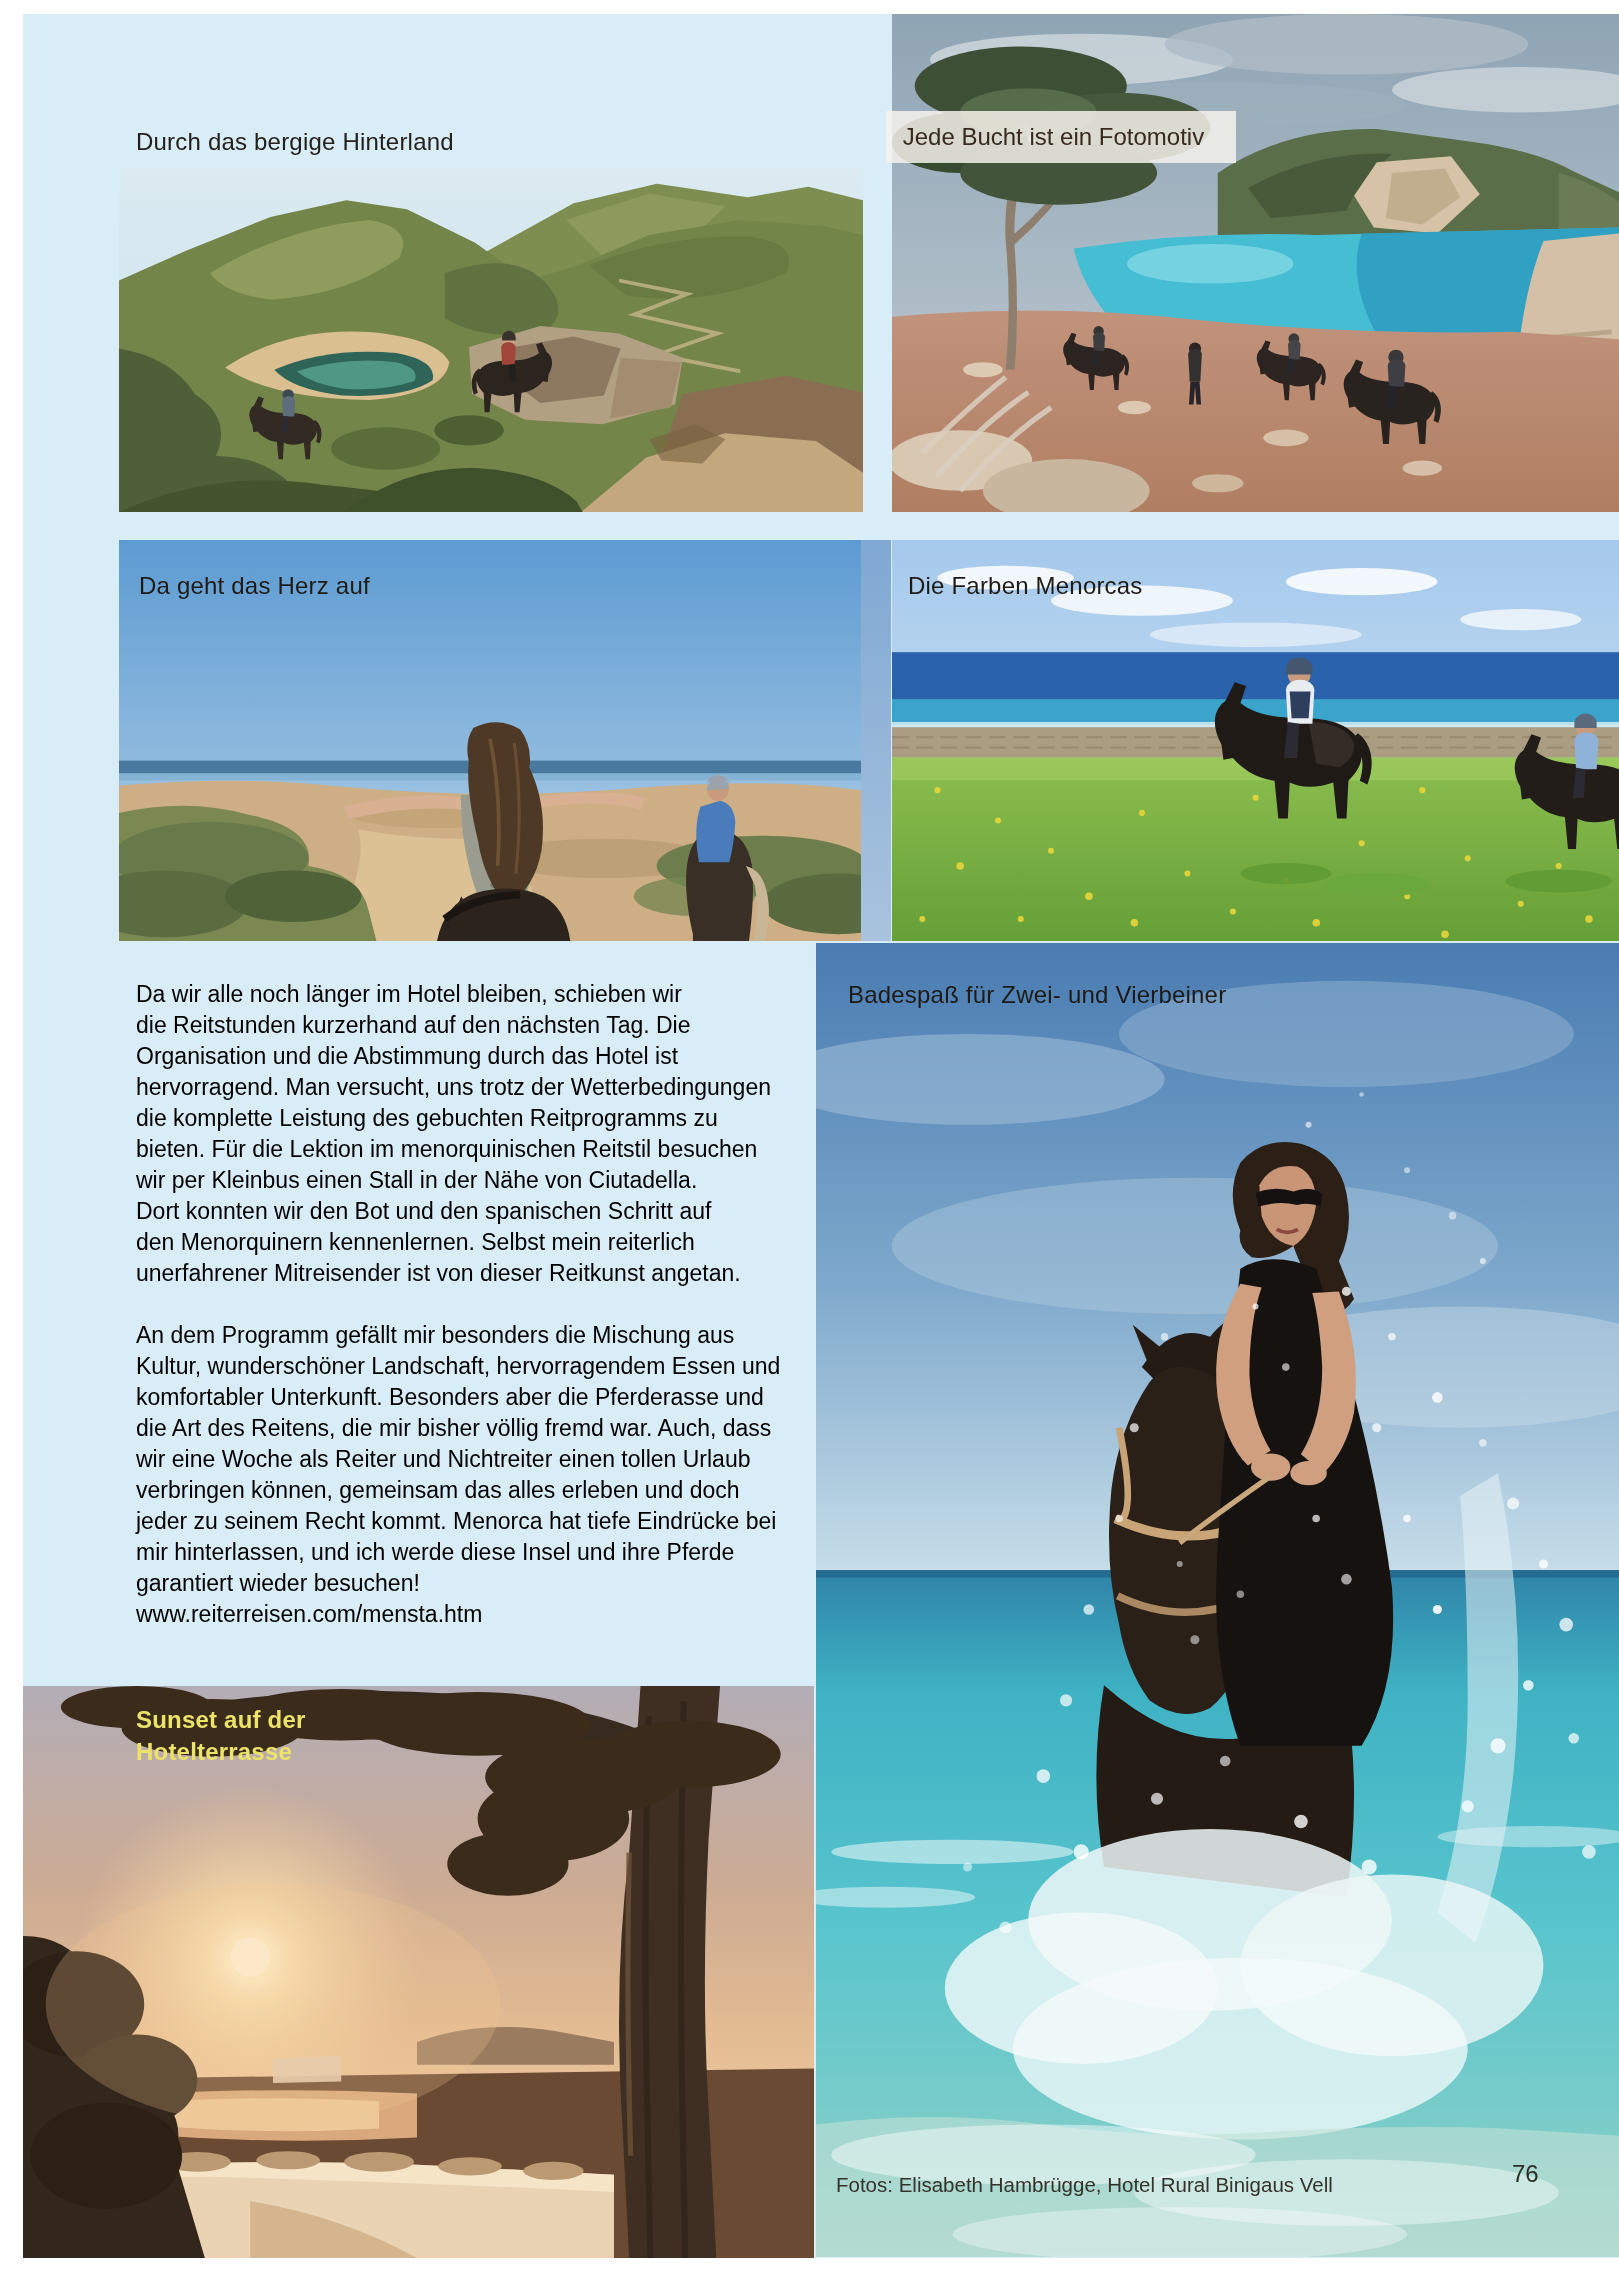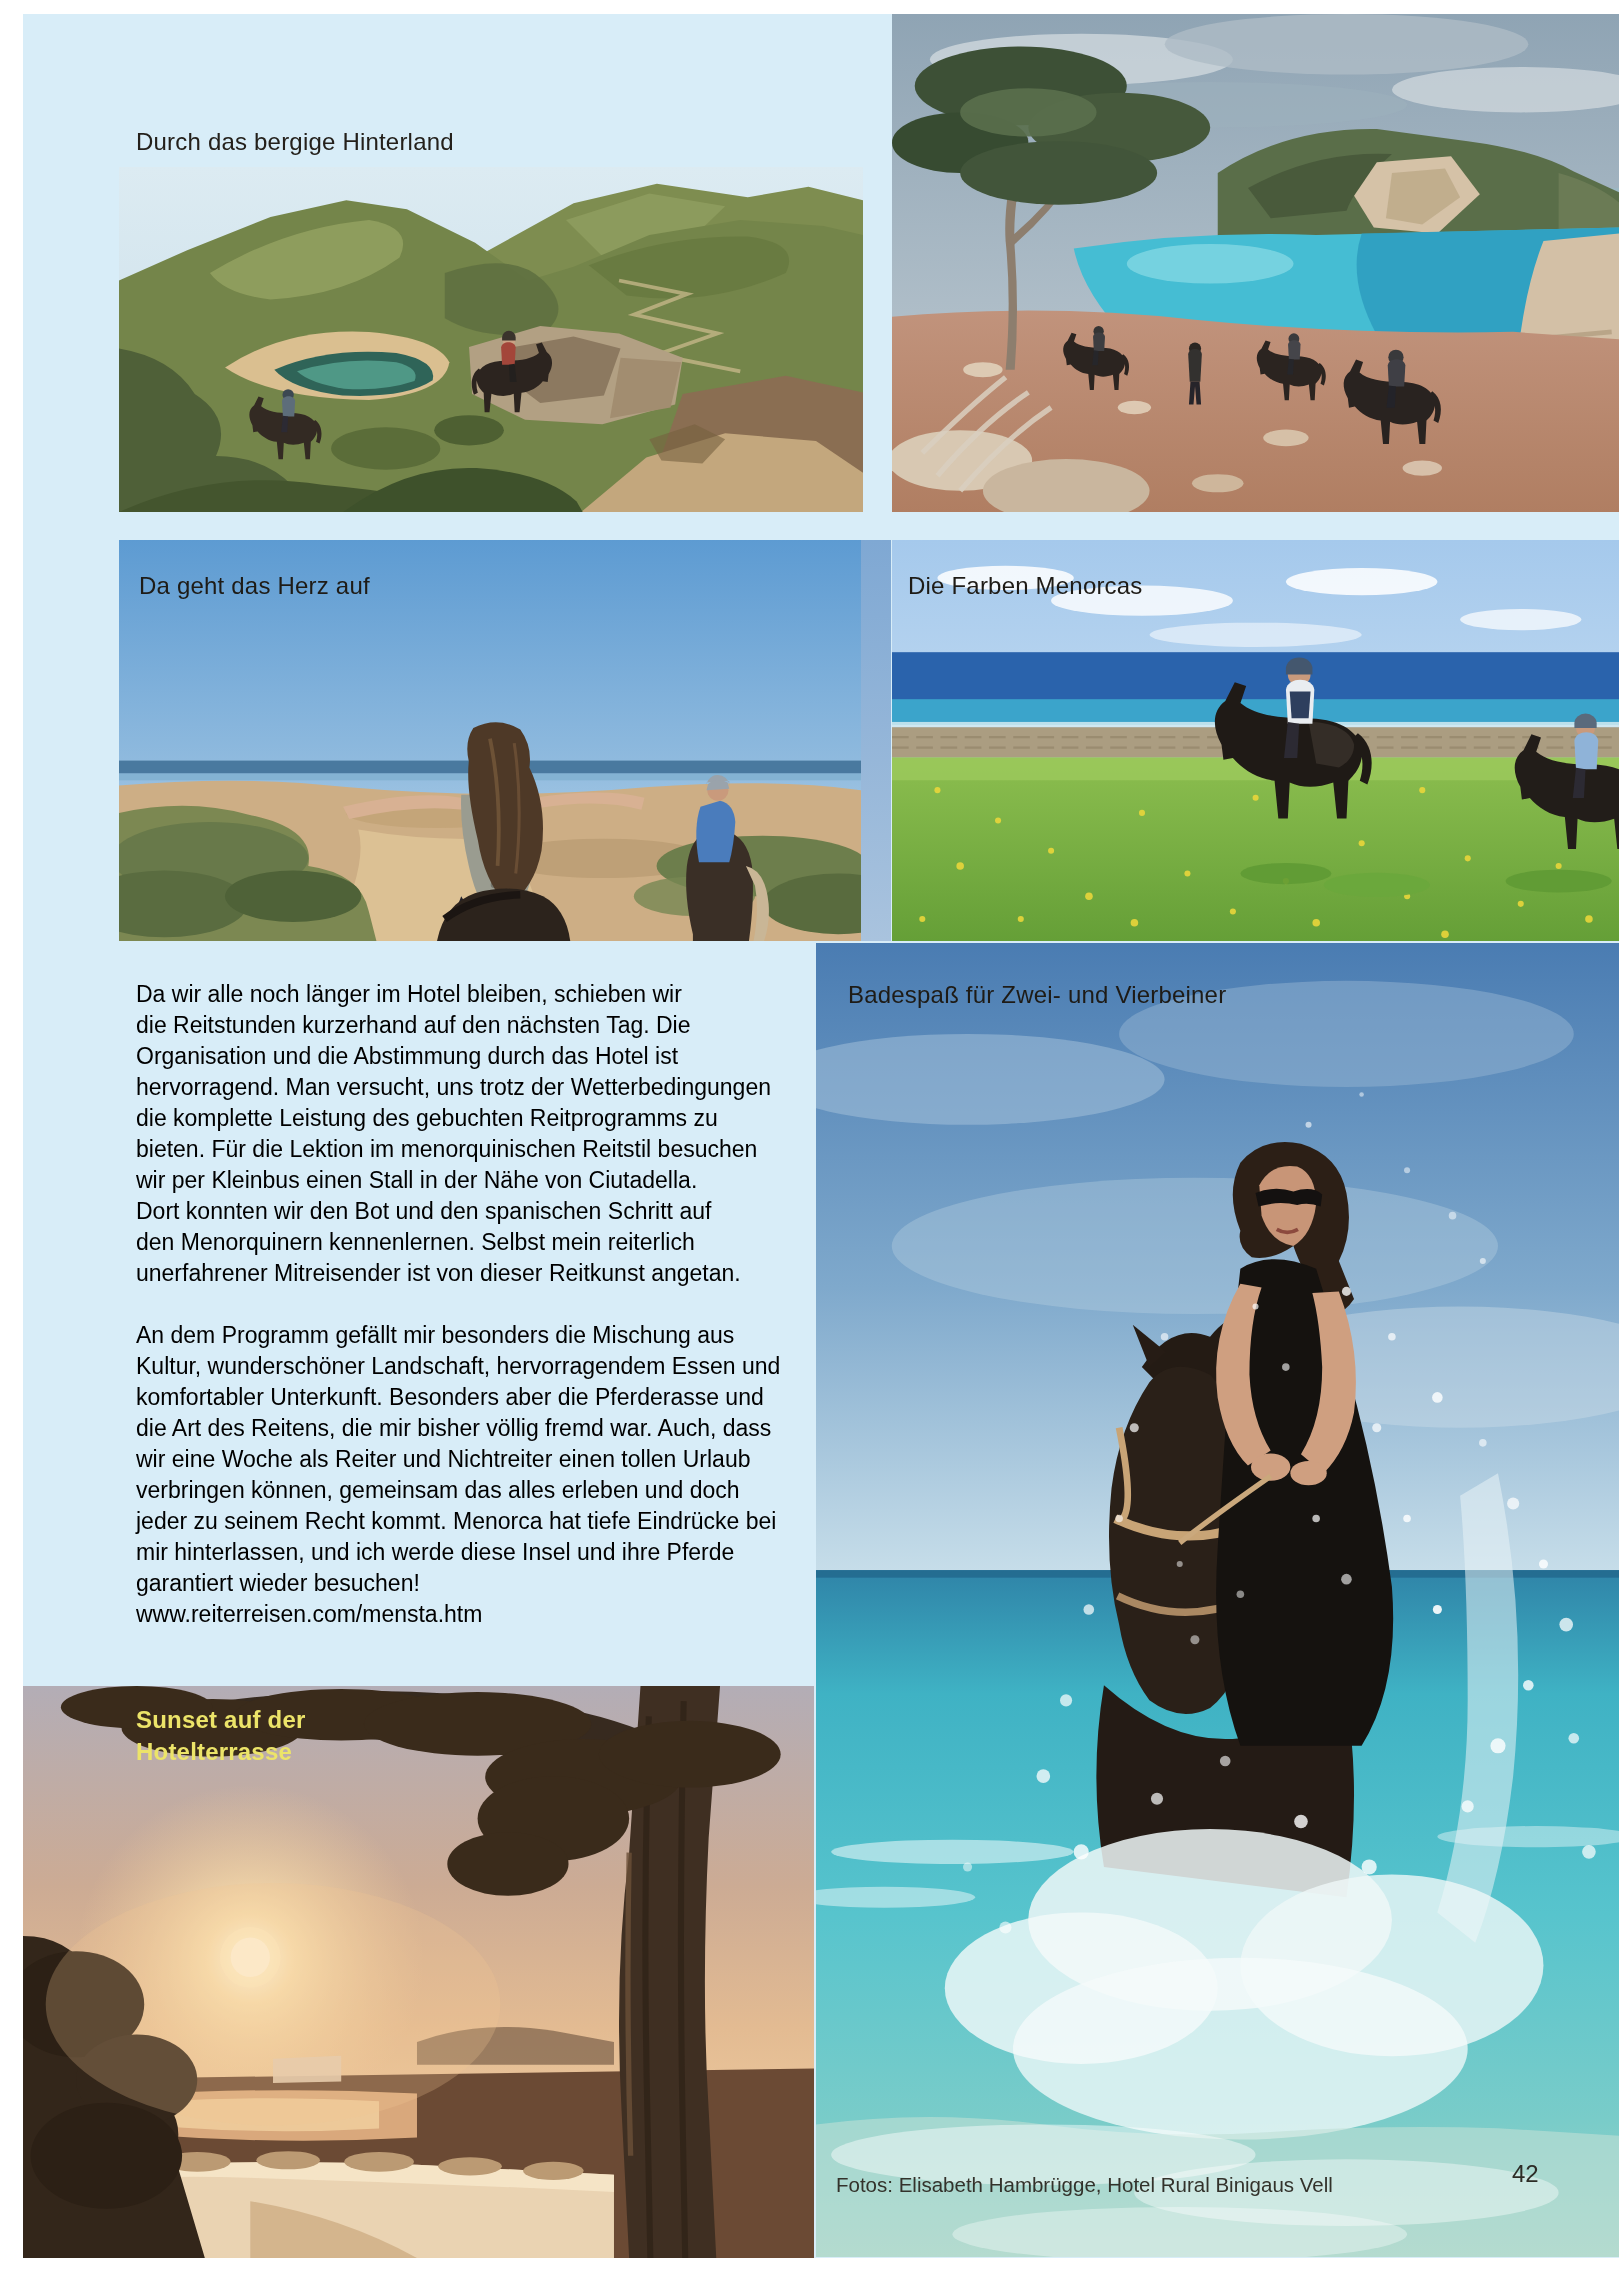--- a/index.html
+++ b/index.html
@@ -138,20 +138,23 @@
         <path d="M48,8 C49,1 62,1 63,8 L62,26 L49,26 Z" fill="#45454a"></path>
         <path d="M49,25 L47,44 L54,44 L55,26 Z" fill="#26262a"></path>
       </g>
       <g transform="translate(580,452) scale(1.55)">
         <path d="M14,36 C9,27 9,18 16,13 L21,3 L27,5 L24,14 C31,20 43,22 58,22 C75,22 86,28 88,38 C89,46 85,51 81,55 L80,75 L75,75 L73,56 C65,59 56,59 50,56 L49,75 L44,75 L42,55 C33,54 25,49 20,43 L15,44 Z M86,30 C94,36 95,47 91,57 L87,55 C90,46 88,37 83,33 Z" fill="#292320"></path>
         <circle cx="55" cy="1" r="6.5" fill="#39393b"></circle>
         <path d="M48,8 C49,1 62,1 63,8 L62,26 L49,26 Z" fill="#3f3f45"></path>
         <path d="M49,25 L47,44 L54,44 L55,26 Z" fill="#232329"></path>
       </g>
     </svg>
+  </div>
+  <div id="caption-box">
+    <span>Jede Bucht ist ein Fotomotiv</span>
   </div>
 
   <div id="gap-band"></div>
 
   <div class="photo" style="left:119px;top:540px;width:742px;height:401px;">
     <svg viewBox="0 0 980 529" preserveAspectRatio="none">
       <defs>
         <linearGradient id="p3s" x1="0" y1="0" x2="0" y2="1">
           <stop offset="0" stop-color="#5d9bd2"></stop>
             <stop offset=".55" stop-color="#8fbade"></stop>
@@ -452,15 +455,15 @@
         <ellipse cx="640" cy="235" rx="80" ry="42"></ellipse>
           <ellipse cx="150" cy="28" rx="100" ry="28"></ellipse>
       </g>
       <ellipse cx="330" cy="420" rx="300" ry="160" fill="#f3c795" opacity=".25"></ellipse>
     </svg>
   </div>
   <div class="caption yellow" style="left:136px;top:1704px;">Sunset auf der
 Hotelterrasse</div>
 
   <div id="credits">Fotos: Elisabeth Hambrügge, Hotel Rural Binigaus Vell</div>
-  <div id="page-number">42</div>
+  <div id="page-number">76</div>
 </div>
 
 
 </body></html>

